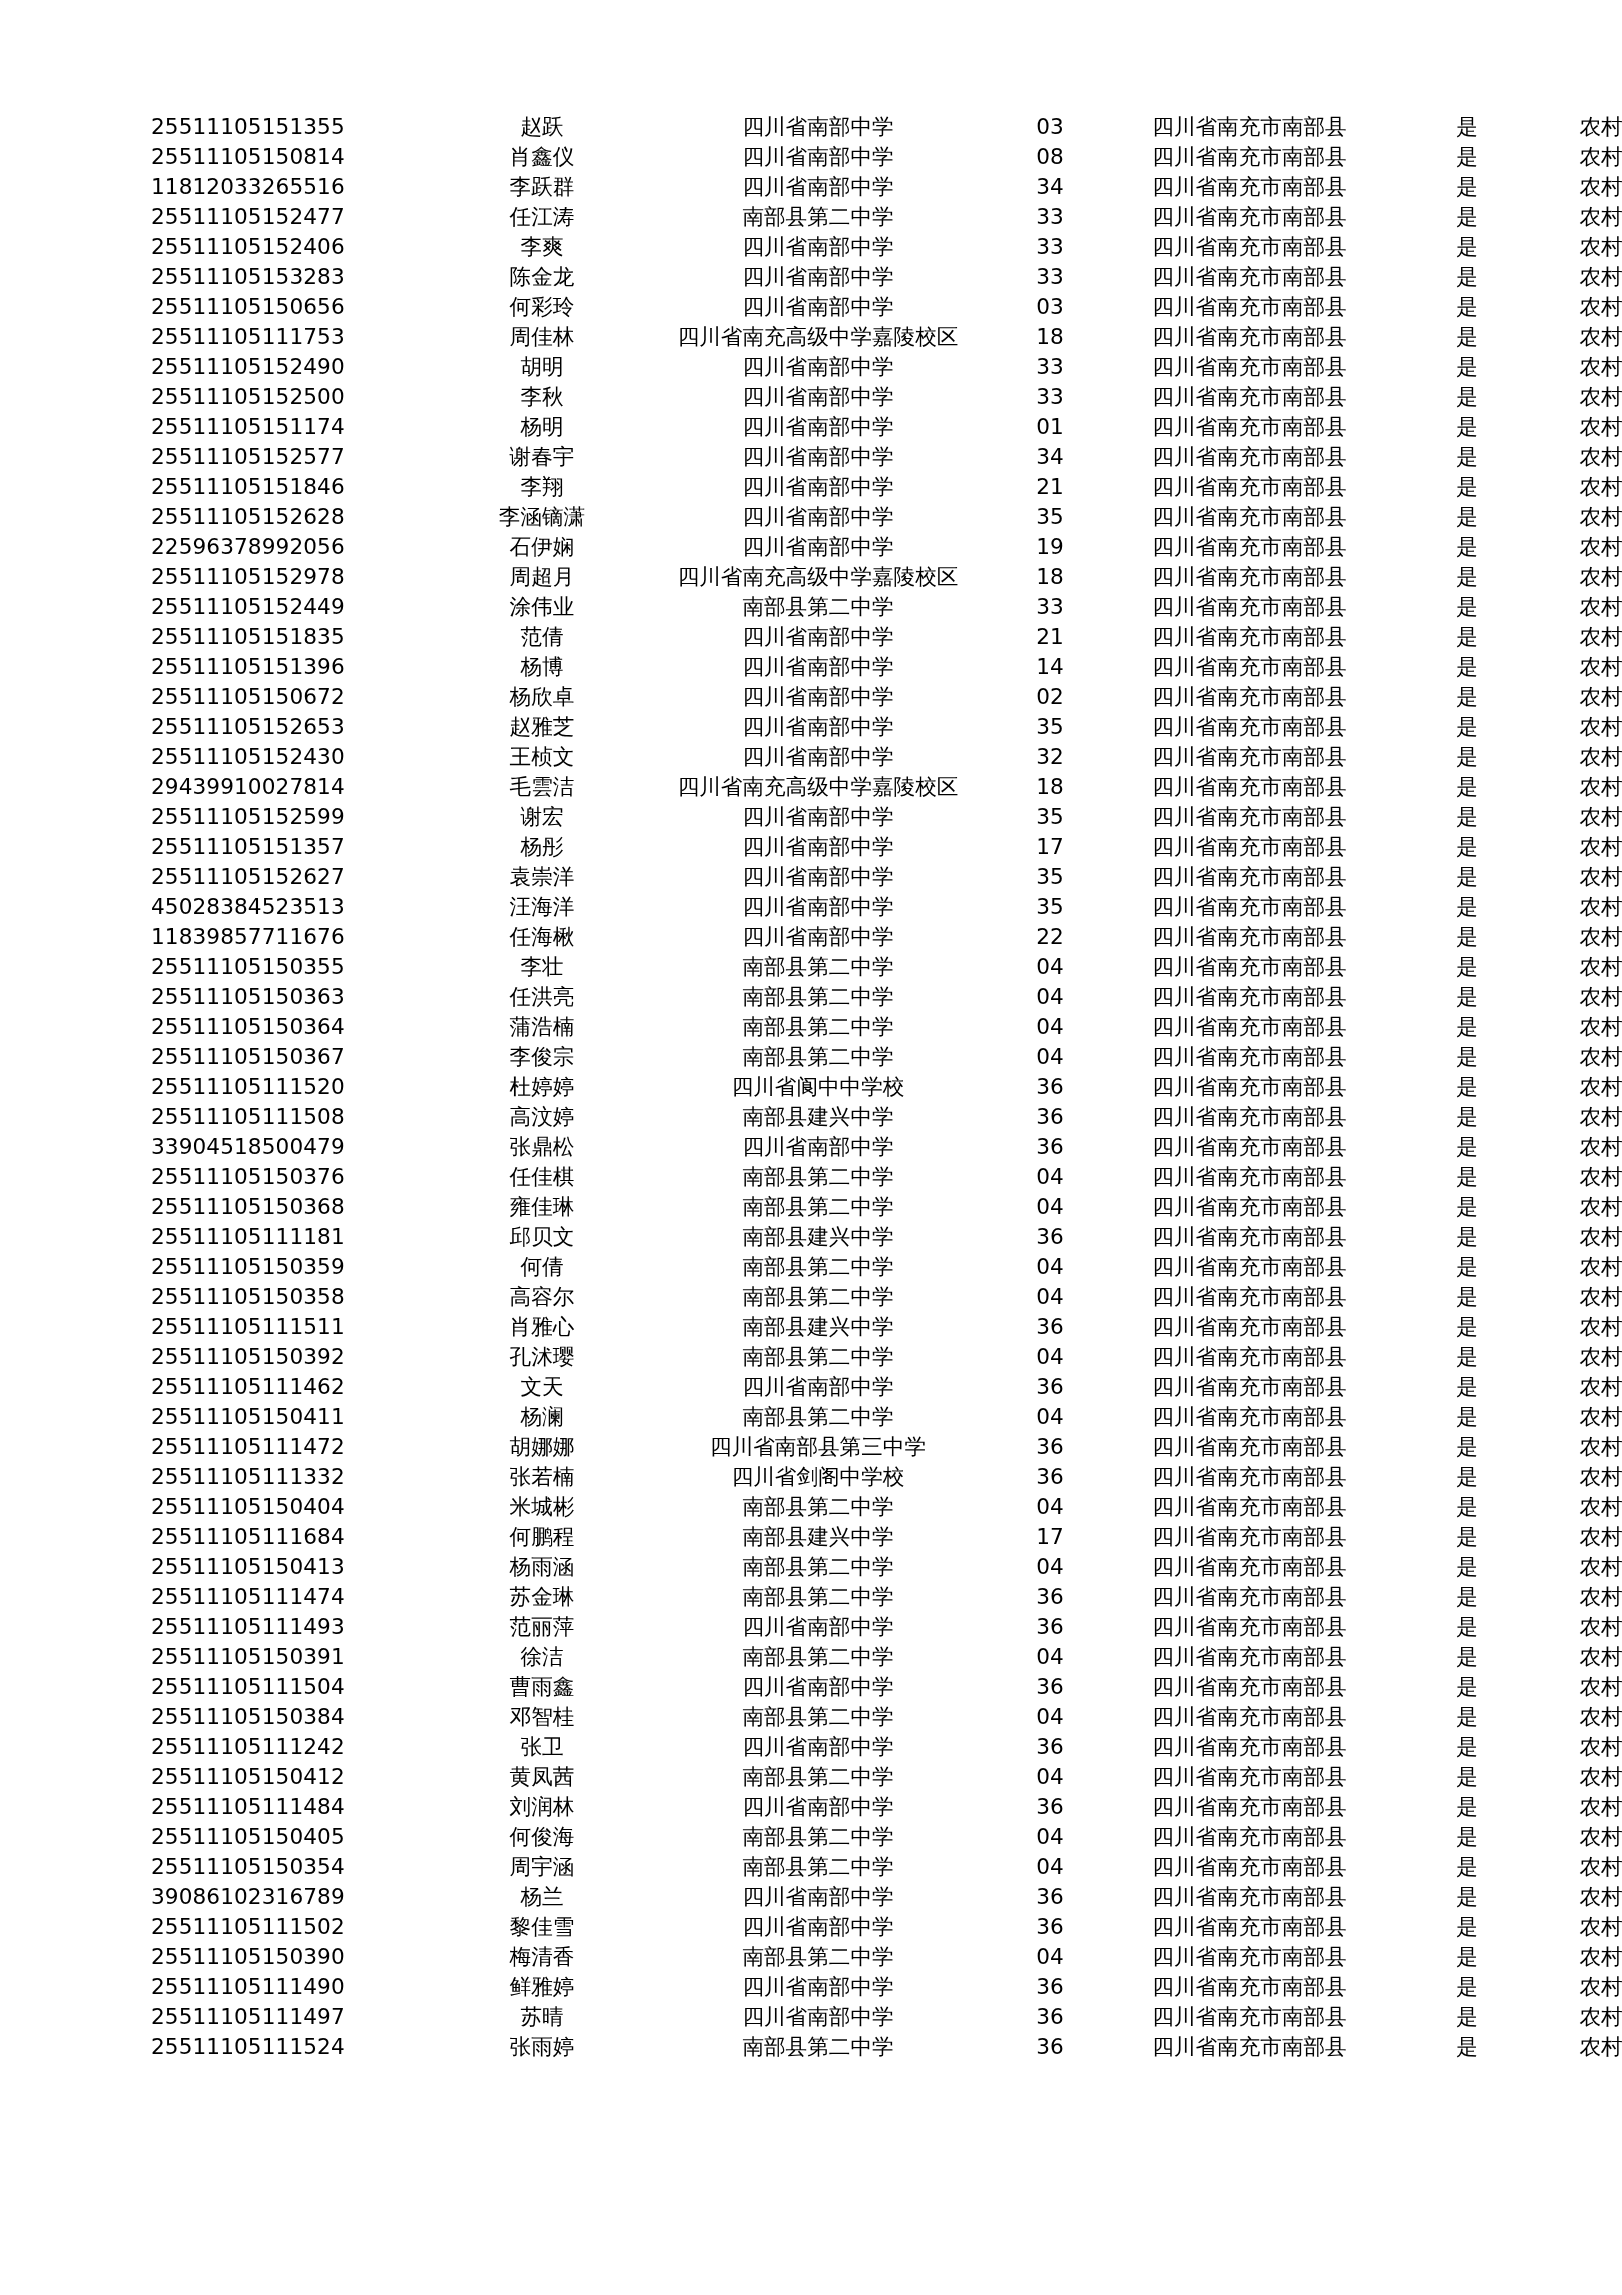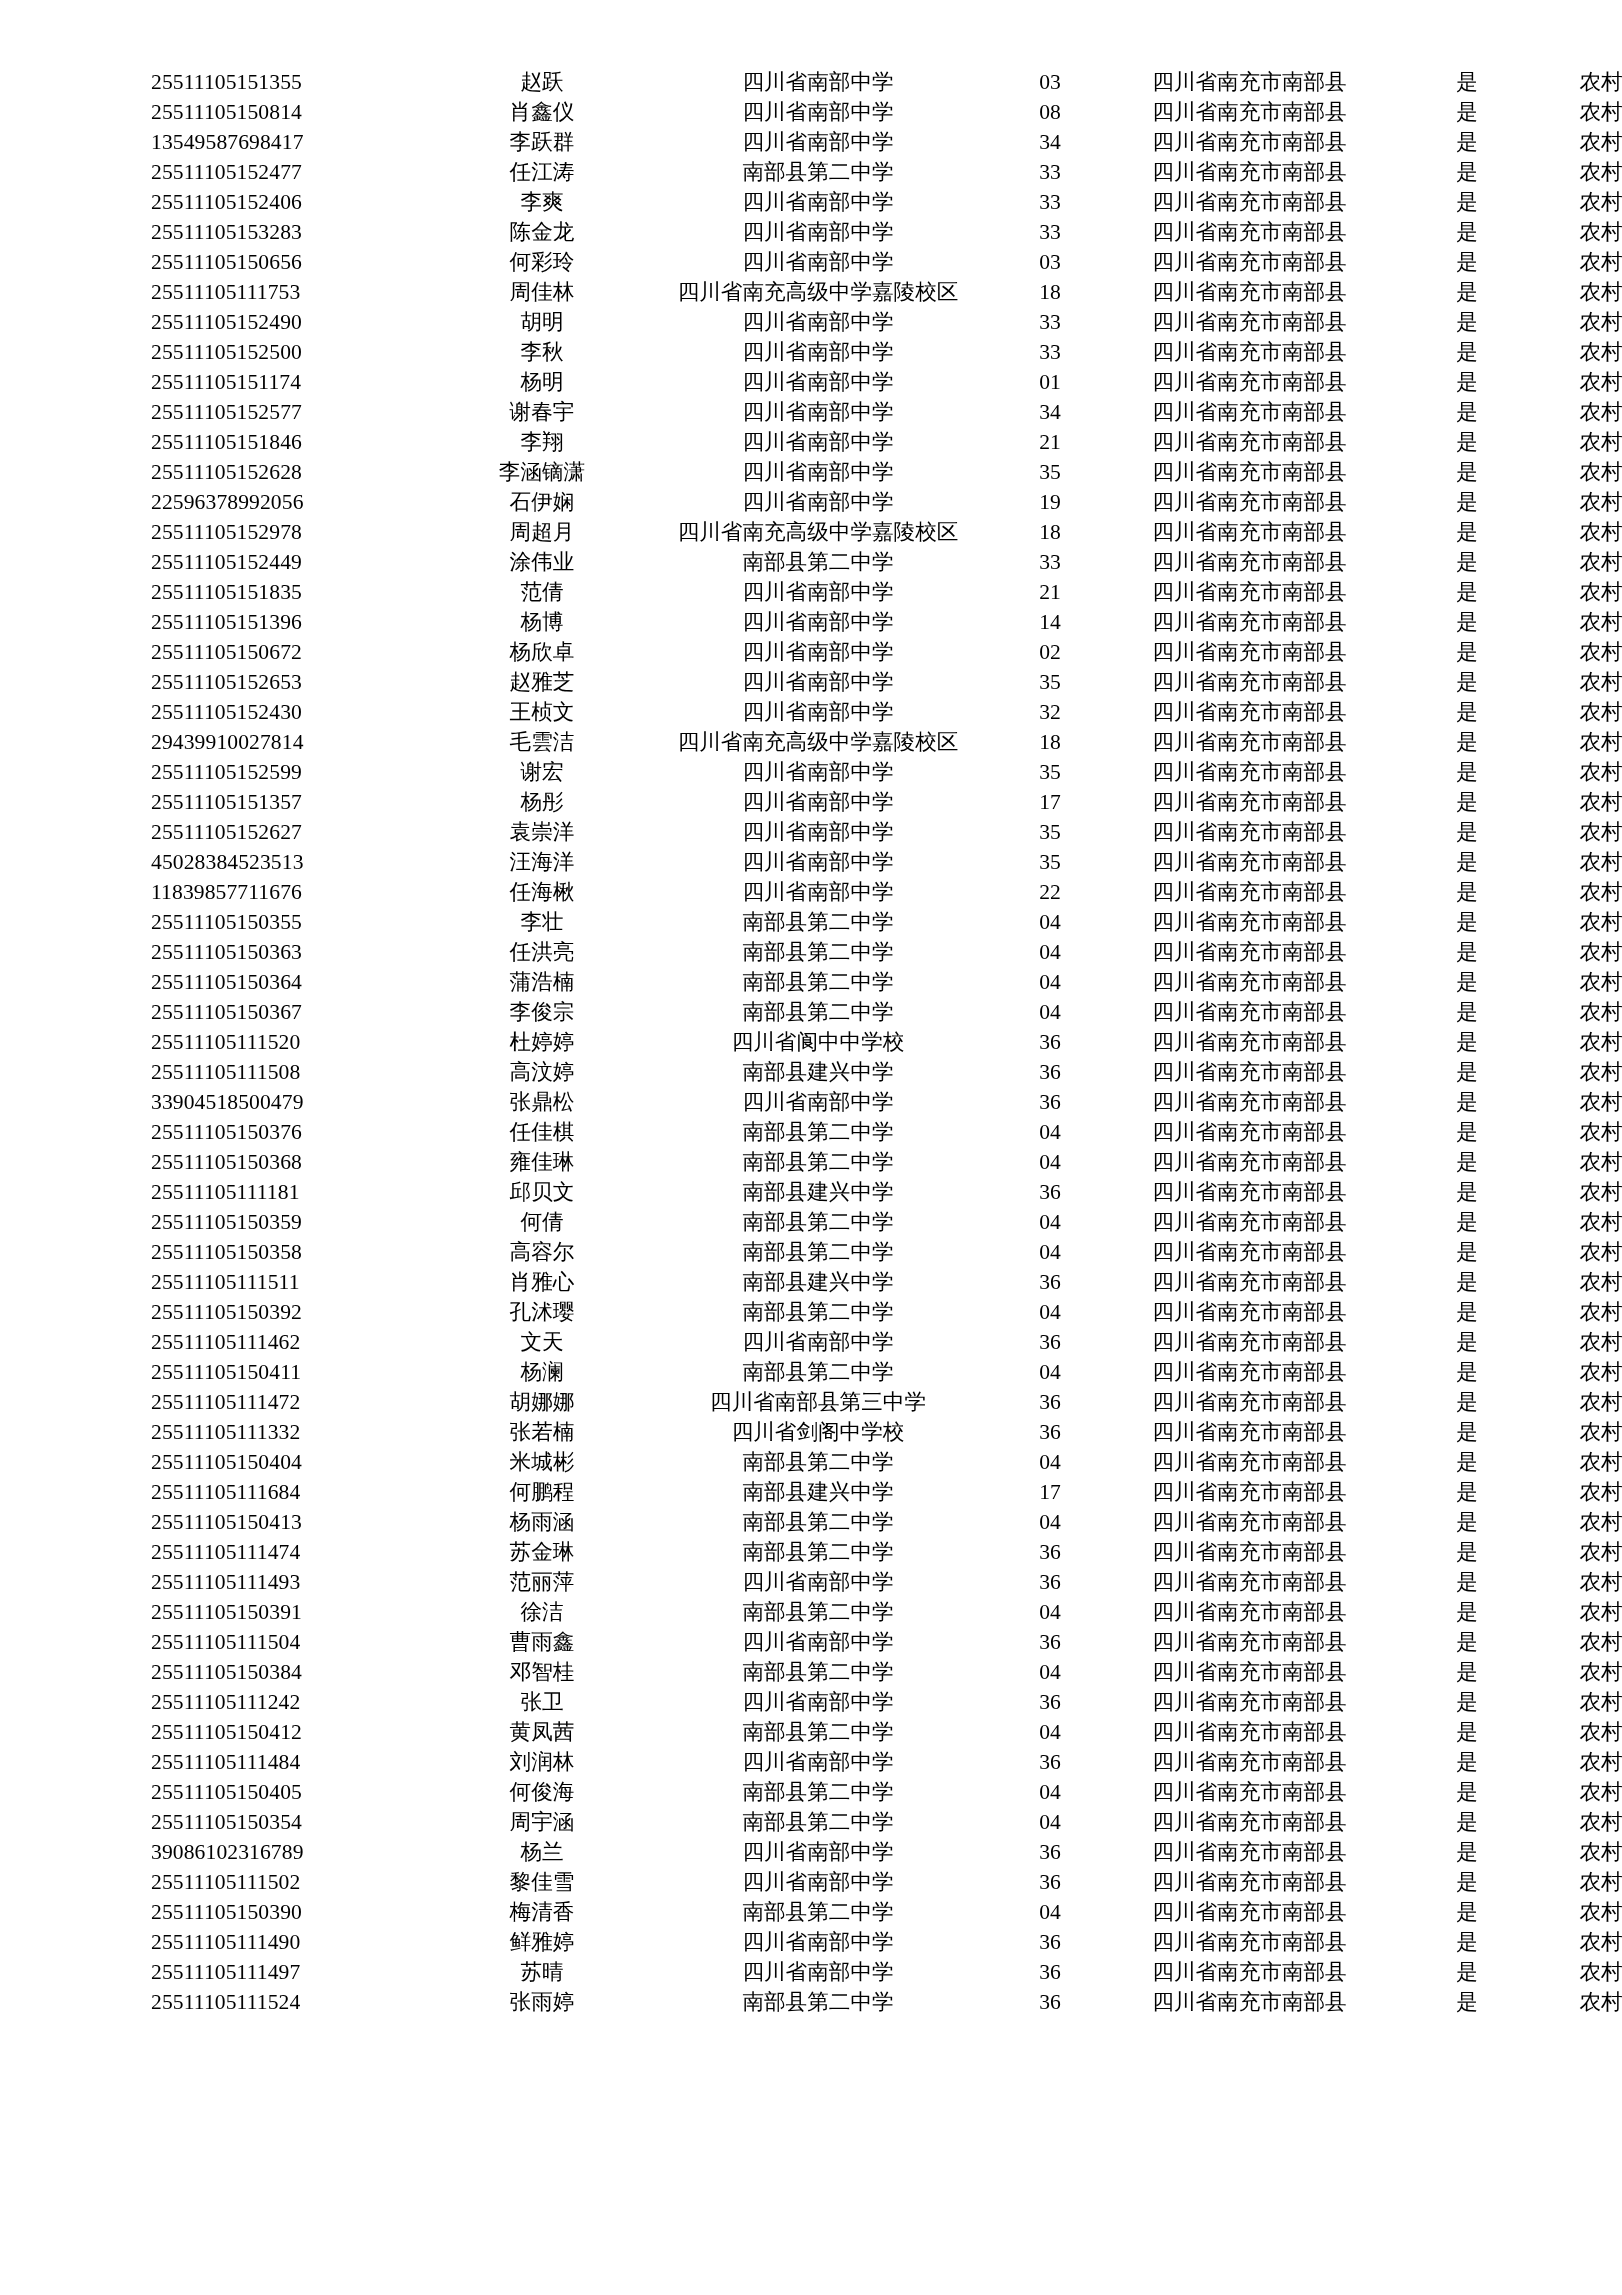--- a/index.html
+++ b/index.html
@@ -12,22 +12,21 @@
     height: 2295px;
     font-family: "DejaVu Sans", "Liberation Sans", sans-serif;
     color: #000000;
     position: relative;
     overflow: hidden;
   }
   .page {
     box-sizing: border-box;
     width: 1623px;
     height: 2295px;
-    padding: 68px 151px 0 151px;
-    font-family: Liberation Serif, serif;
+    padding: 112px 151px 0 151px;
   }
   table.roster {
     border-collapse: collapse;
     width: 100%;
     table-layout: fixed;
     font-size: 21.6px;
     line-height: 1.0;
   }
   table.roster td {
     padding: 0;
@@ -62,21 +61,21 @@
         <tr>
           <td class="col-id">25511105150814</td>
           <td class="col-name">肖鑫仪</td>
           <td class="col-school">四川省南部中学</td>
           <td class="col-code">08</td>
           <td class="col-region">四川省南充市南部县</td>
           <td class="col-flag">是</td>
           <td class="col-type">农村</td>
         </tr>
         <tr>
-          <td class="col-id">13549587698417</td>
+          <td class="col-id">11812033265516</td>
           <td class="col-name">李跃群</td>
           <td class="col-school">四川省南部中学</td>
           <td class="col-code">34</td>
           <td class="col-region">四川省南充市南部县</td>
           <td class="col-flag">是</td>
           <td class="col-type">农村</td>
         </tr>
         <tr>
           <td class="col-id">25511105152477</td>
           <td class="col-name">任江涛</td>

